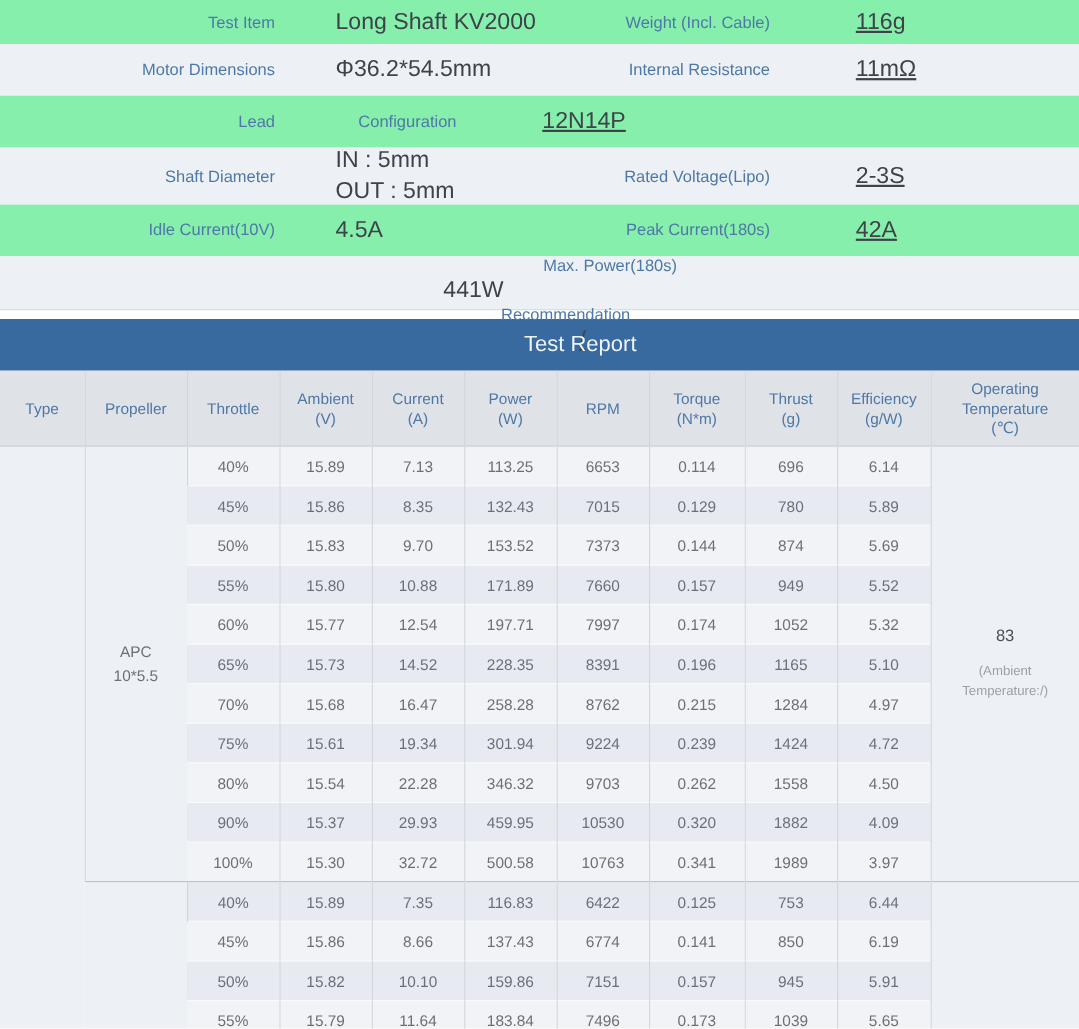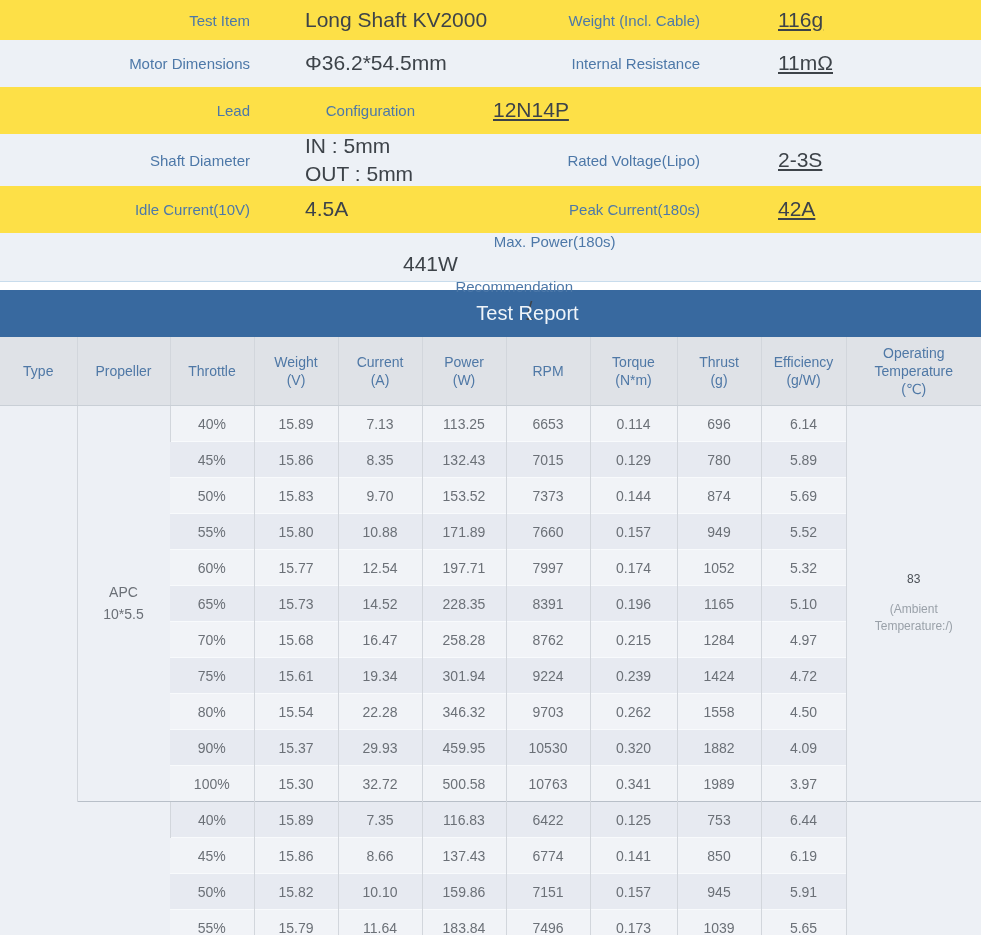--- a/index.html
+++ b/index.html
@@ -4,21 +4,21 @@
 <style>
   html,body{margin:0;padding:0;}
   body{
     width:981px;height:935px;overflow:hidden;background:#ffffff;
     font-family:"Liberation Sans","DejaVu Sans",sans-serif;
     -webkit-font-smoothing:antialiased;
   }
   
   .spec-section{width:981px;border-bottom:1px solid #c8dcec;}
   .spec-row{display:flex;align-items:center;}
-  .spec-row.shade-a{background:#fde047;}
+  .spec-row.shade-a{background:#86efac;}
   .spec-row.shade-b{background:#edf1f6;}
   .spec-row{height:47px;}
   .spec-row.r0{height:40px;}
   .spec-row.r3{height:52px;}
   .spec-row.r5{height:48px;flex-direction:column;}
   .spec-label{color:#4d78a8;font-size:15px;}
   .spec-value{color:#3d4349;font-size:21px;line-height:1.35;}
   .l-label{width:250px;text-align:right;flex:none;}
   .l-value{width:230px;margin-left:55px;text-align:left;flex:none;}
   .r-label{width:165px;text-align:right;flex:none;}
@@ -41,21 +41,21 @@
     font-size:14px;color:#6b7077;text-align:center;vertical-align:middle;
     height:35px;padding:0;border-left:1px solid #d2d6dc;
   }
   table.report td:first-child{border-left:none;}
   td.merged{background:#edf0f5;}
   tr.light td.data{background:#f1f3f7;}
   tr.dark  td.data{background:#e7eaf1;}
   tr:not(.group-start) td.data{border-top:1px solid #f8fafc;}
   tr.group-start td{border-top:1px solid #b8bfc8;}
   td.temp-cell{background:#edf0f5;}
-  .temp-value{font-size:12px;color:#4b5056;margin-bottom:15px;}
+  .temp-value{font-size:15px;color:#4b5056;margin-bottom:15px;}
   .temp-note{font-size:12px;color:#9aa1a9;line-height:1.45;}
   .prop-lines{line-height:1.55;}
 </style>
 </head>
 <body>
 
 <div class="spec-section">
     <div class="spec-row r0 shade-a">
       <span class="spec-label l-label">Test Item</span>
       <div class="spec-value l-value">
@@ -127,21 +127,21 @@
         <th>
           <div>Type</div>
         </th>
         <th>
           <div>Propeller</div>
         </th>
         <th>
           <div>Throttle</div>
         </th>
         <th>
-          <div>Weight</div>
+          <div>Ambient</div>
           <div>(V)</div>
         </th>
         <th>
           <div>Current</div>
           <div>(A)</div>
         </th>
         <th>
           <div>Power</div>
           <div>(W)</div>
         </th>

